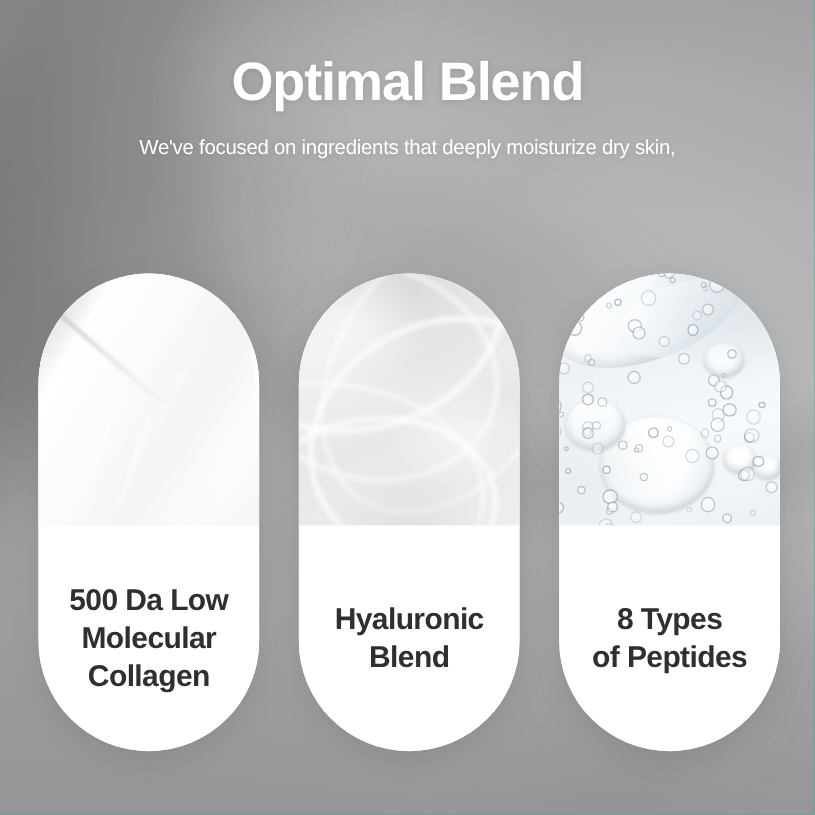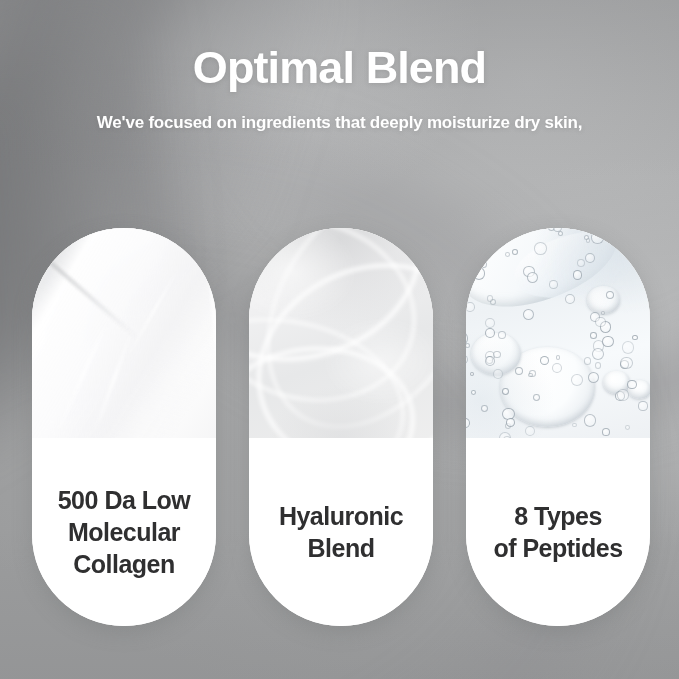--- a/index.html
+++ b/index.html
@@ -104,21 +104,21 @@
     text-shadow: 0 1px 5px rgba(90,91,93,0.22);
   }
   .subtitle {
     margin: 17px 0 0 0;
     font-size: 17px;
     line-height: 1.6;
     color: #ffffff;
     letter-spacing: -0.22px;
     text-shadow: 0 1px 4px rgba(90,91,93,0.22);
   }
-  .sub-line1 { font-weight: bold; display: block; }
+  .sub-line1 { font-weight: normal; display: block; }
   .sub-line2 { font-weight: bold; display: block; }
 
   
   .cards {
     position: absolute;
     top: 228px;
     left: 32px;
     width: 618px;
     height: 398px;
     display: flex;

